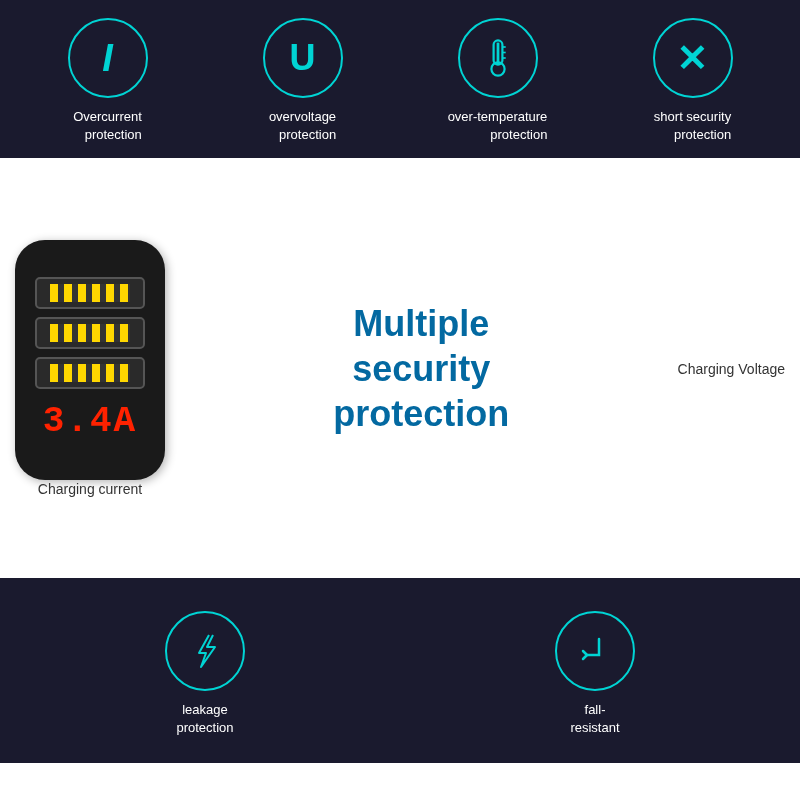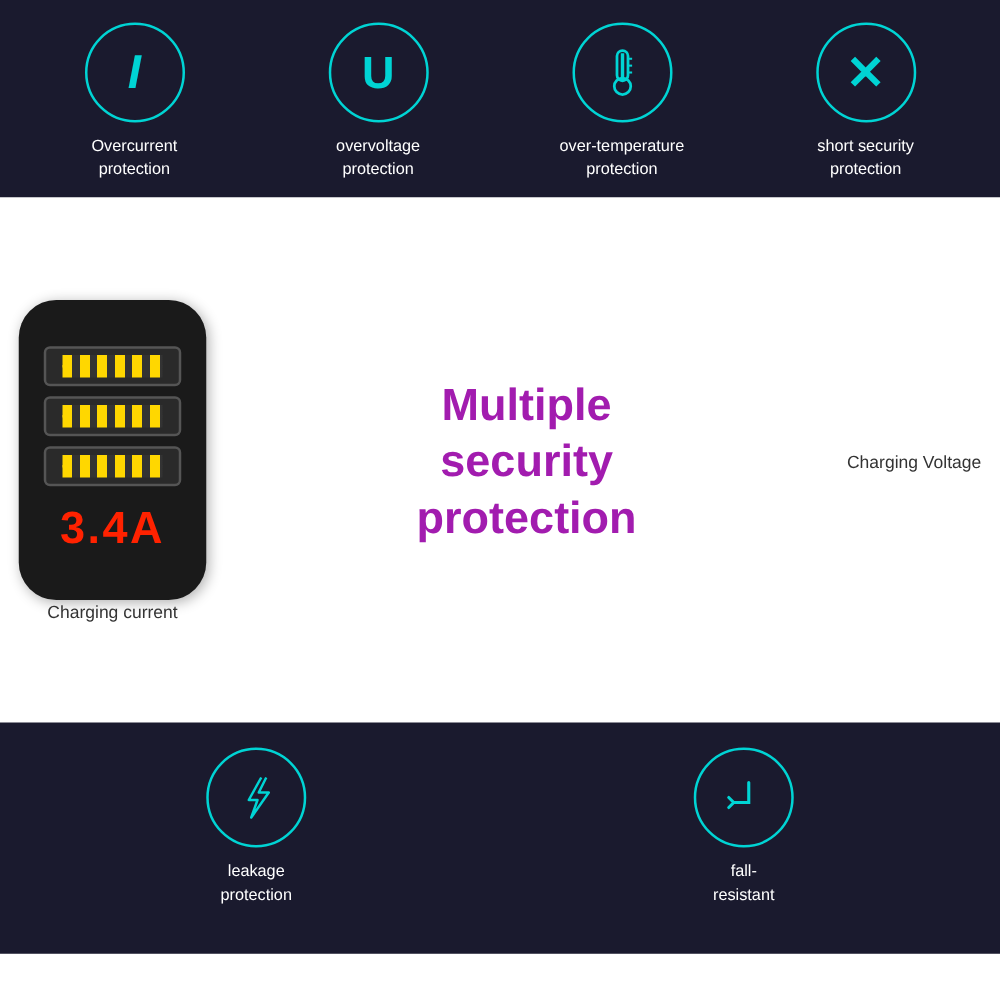--- a/index.html
+++ b/index.html
@@ -34,21 +34,21 @@
       align-items: center;
       justify-content: center;
       margin-bottom: 10px;
       color: #00d4d4;
       font-size: 32px;
       font-weight: bold;
     }
     .feature-label {
       color: #fff;
       font-size: 13px;
-      text-align: center;
+      text-align: right;
       line-height: 1.4;
     }
 
     
     .middle-section {
       background: #fff;
       display: flex;
       align-items: center;
       justify-content: space-around;
       padding: 20px 15px;
@@ -98,44 +98,44 @@
       width: 80px;
       height: 10px;
       background: repeating-linear-gradient(90deg, #ffd700 0px, #ffd700 8px, #333 8px, #333 14px);
       bottom: 5px;
     }
     .display-text {
       font-size: 36px;
       font-weight: bold;
       color: #ff2200;
       letter-spacing: 2px;
-      font-family: Liberation Sans, sans-serif;
+      font-family: Liberation Mono, monospace;
       margin-top: 4px;
     }
     .device-label {
       margin-top: 1px;
       font-size: 14px;
       color: #333;
       text-align: center;
     }
     .center-text {
       text-align: center;
       font-size: 36px;
       font-weight: bold;
-      color: #a21caf;
+      color: #0369a1;
       line-height: 1.25;
       flex: 1;
     }
 
     
     .bottom-section {
       background: #1a1a2e;
       display: flex;
       justify-content: space-around;
-      align-items: flex-start;
+      align-items: center;
       padding: 20px 10px 14px;
       height: 185px;
     }
     .bottom-item {
       display: flex;
       flex-direction: column;
       align-items: center;
       width: 30%;
     }
     .bottom-circle {

